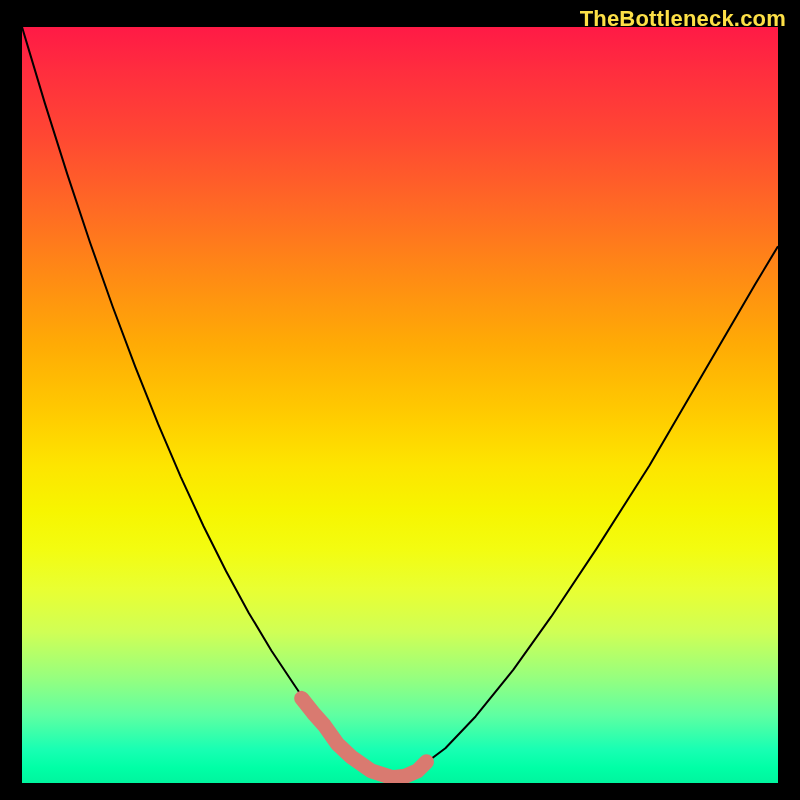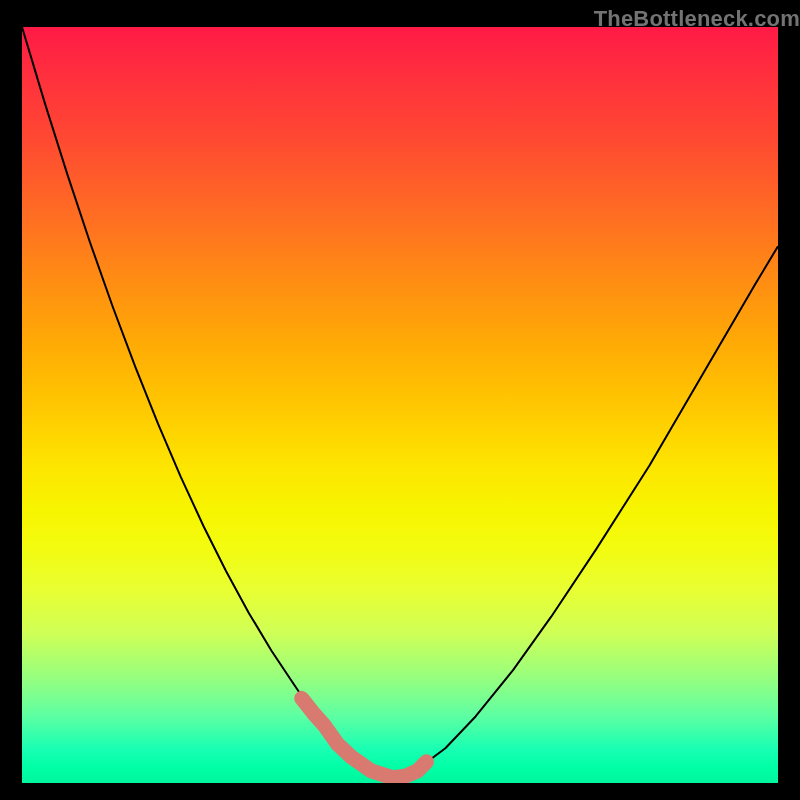--- a/index.html
+++ b/index.html
@@ -12,24 +12,24 @@
     font-family: Arial, Helvetica, sans-serif;
   }
   .wrap {
     position: relative;
     width: 800px;
     height: 800px;
   }
   .watermark {
     position: absolute;
     top: 6px;
-    right: 0;
+    right: 14px;
     font-size: 22px;
     font-weight: 600;
-    color: #737373;
+    color: #fde047;
     letter-spacing: 0.2px;
     z-index: 5;
     user-select: none;
   }
   .plot-frame {
     position: absolute;
     left: 22px;
     top: 27px;
     width: 756px;
     height: 756px;

